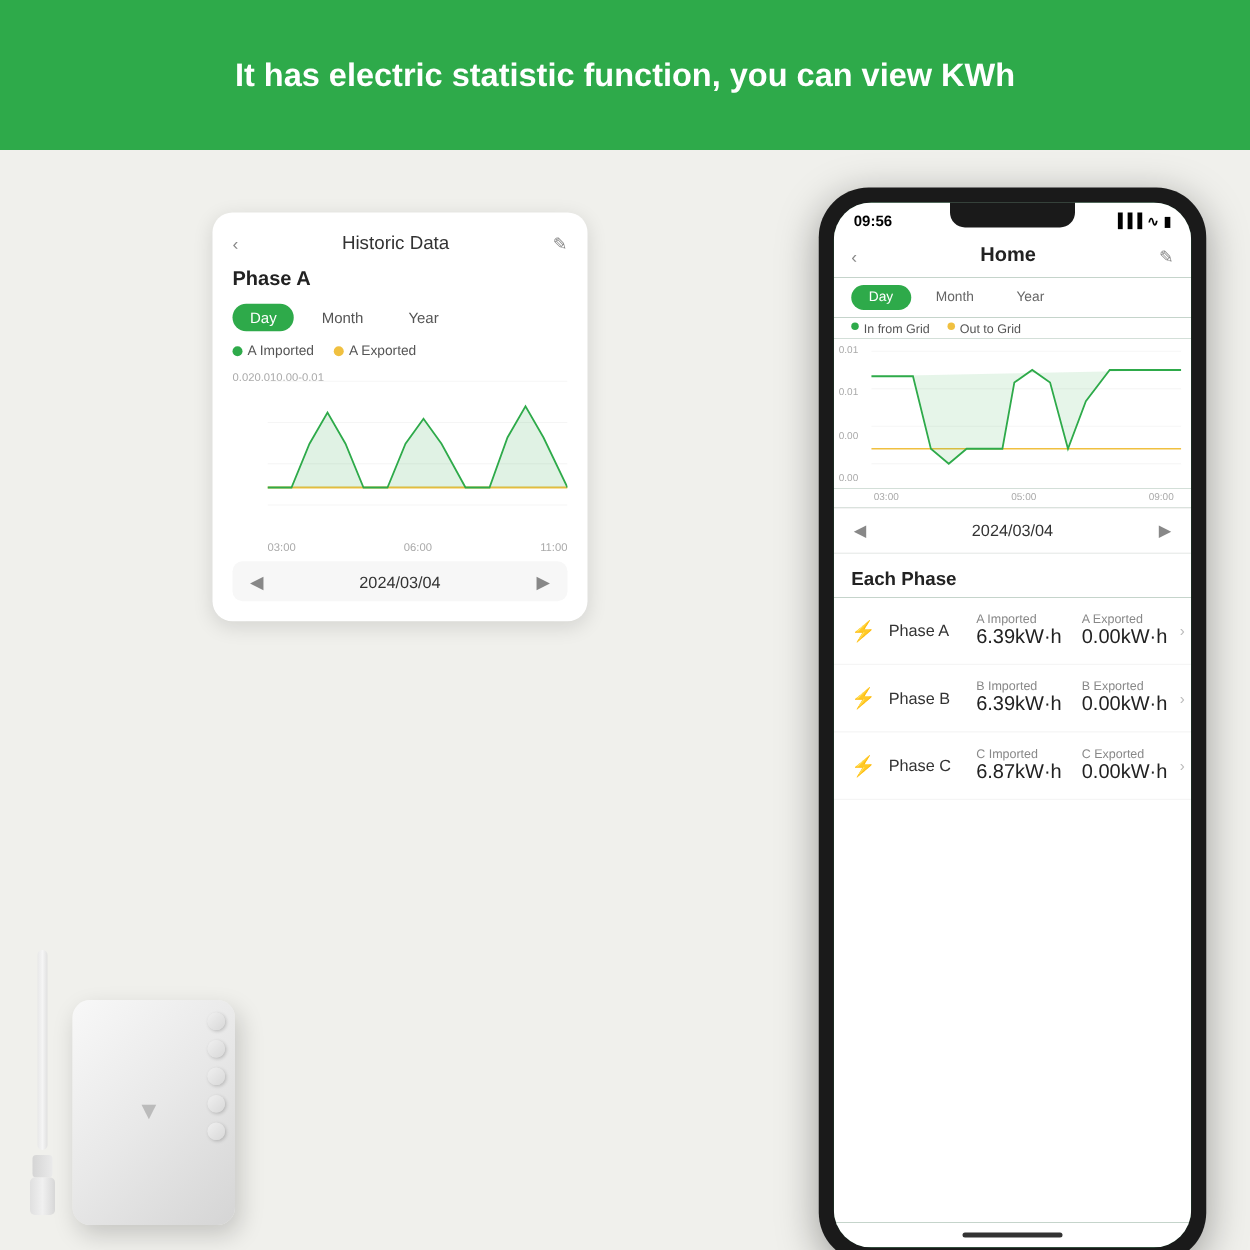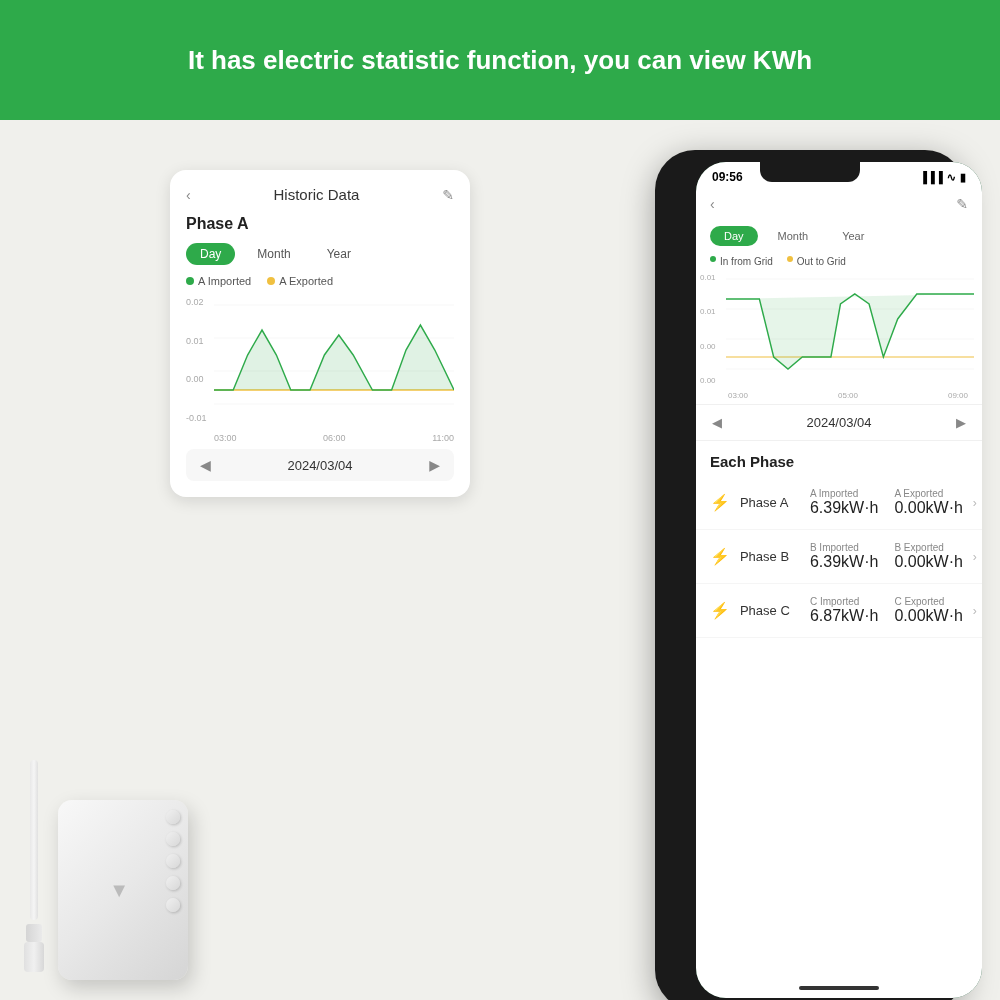--- a/index.html
+++ b/index.html
@@ -132,22 +132,21 @@
       height: 130px;
       position: relative;
       margin-bottom: 8px;
     }
     .y-labels {
       position: absolute;
       left: 0;
       top: 0;
       height: 100%;
       display: flex;
-      flex-direction: column;
-      justify-content: space-between;
+      justify-content: center;
       font-size: 9px;
       color: #aaa;
       padding: 2px 0;
     }
     .chart-svg-wrap {
       position: absolute;
       left: 28px;
       right: 0;
       top: 0;
       bottom: 0;
@@ -274,21 +273,20 @@
       position: relative;
     }
     .smartphone-screen {
       width: 100%;
       height: 100%;
       background: #14532d;
       border-radius: 30px;
       overflow: hidden;
       display: flex;
       flex-direction: column;
-      margin-left: 29px;
     }
     .status-bar {
       display: flex;
       justify-content: space-between;
       align-items: center;
       padding: 8px 16px 4px;
       font-size: 12px;
       font-weight: 600;
       color: #000;
       background: #fff;
@@ -588,20 +586,21 @@
             <span>▐▐▐</span>
             <span>∿</span>
             <span>▮</span>
           </div>
         </div>
 
         <div class="app-content">
 
           <div class="app-header">
             <span class="app-header-icon">‹</span>
+            <span class="app-header-title">Home</span>
             <span class="app-header-icon">✎</span>
           </div>
 
           <div class="app-tabs">
             <span class="app-tab active">Day</span>
             <span class="app-tab inactive">Month</span>
             <span class="app-tab inactive">Year</span>
           </div>
 
           <div class="app-legend">

